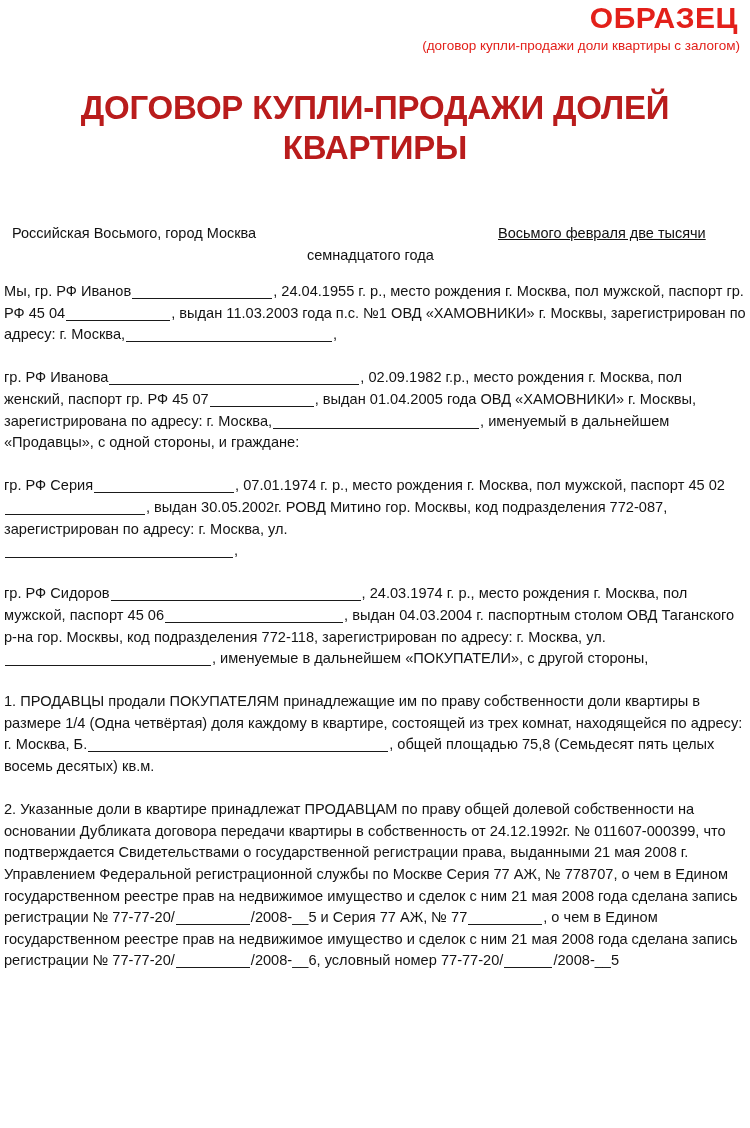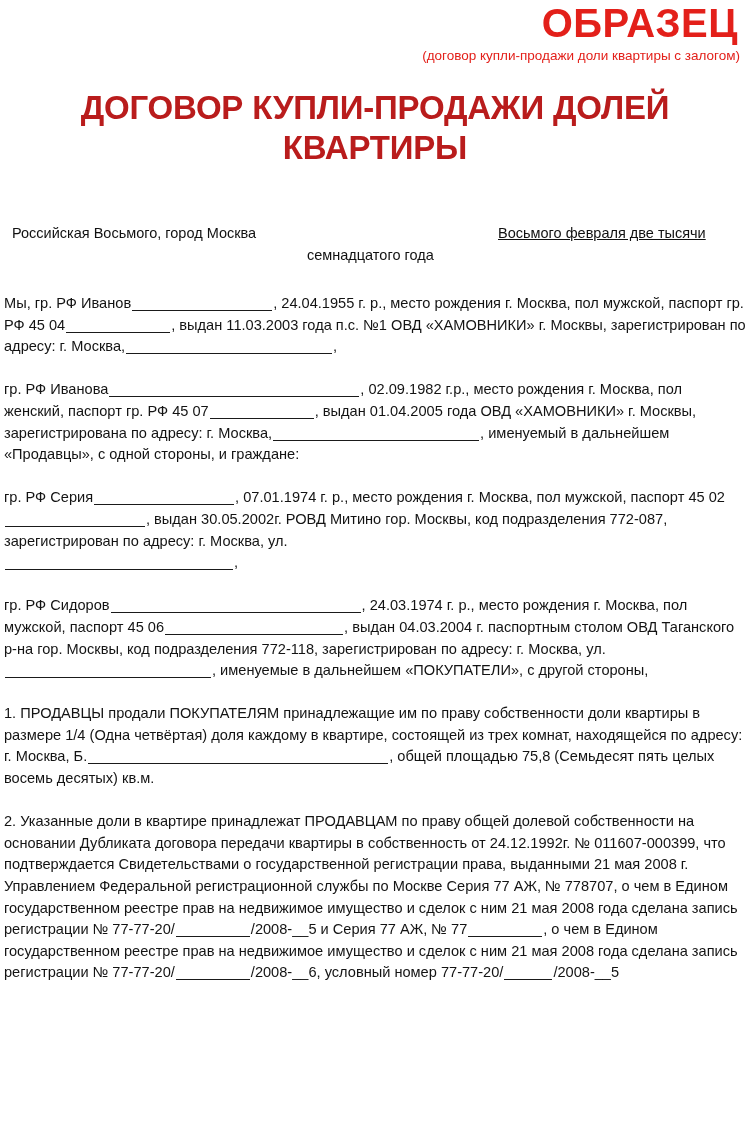--- a/index.html
+++ b/index.html
@@ -23,21 +23,21 @@
 
   
   .stamp-block {
     position: absolute;
     top: 2px;
     left: 0;
     right: 8px;
     text-align: right;
   }
   .stamp-title {
-    font-size: 40px;
+    font-size: 30px;
     font-weight: bold;
     color: #e3201a;
     letter-spacing: 0.5px;
     line-height: 1.05;
     margin: 0;
     padding-right: 4px;
     font-family: "Liberation Sans", "DejaVu Sans", sans-serif;
   }
   .stamp-subtitle {
     font-size: 13.5px;
@@ -104,21 +104,21 @@
     position: absolute;
     top: 281px;
     left: 4px;
     width: 742px;
     font-size: 14.6px;
     line-height: 21.6px;
     color: #131313;
     text-align: left;
   }
   .para {
-    margin: 12px 0 0 0;
+    margin: 0 0 0 0;
     padding: 0;
   }
   .para + .para {
     margin-top: 21.6px;
   }
 
   
   .blank {
     display: inline-block;
     border-bottom: 1.6px solid #1a1a1a;

